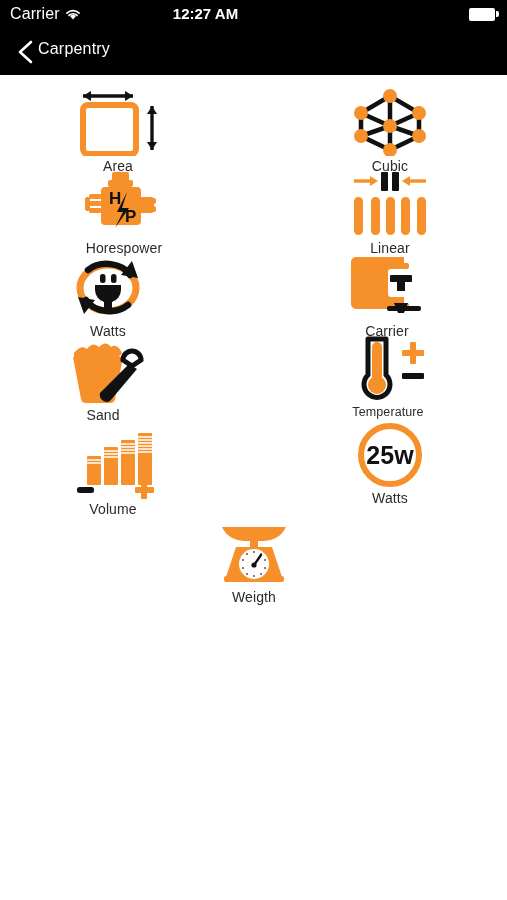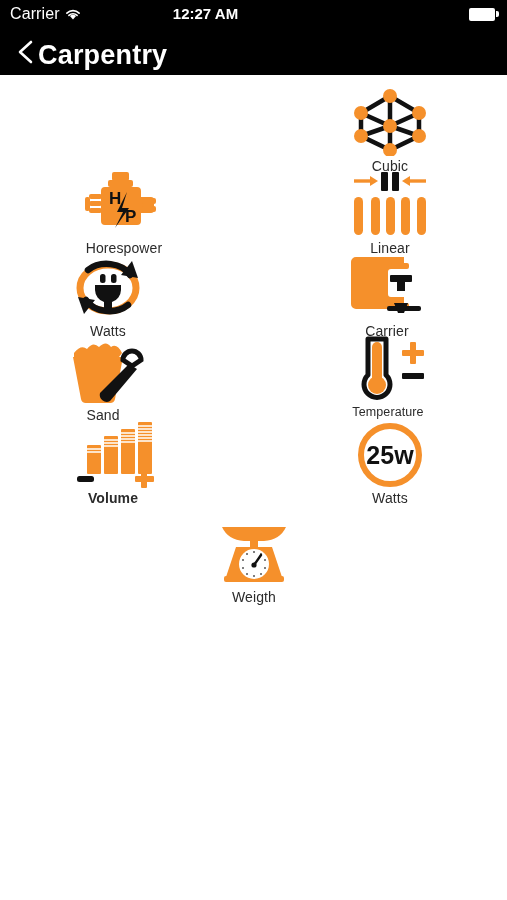--- a/index.html
+++ b/index.html
@@ -39,21 +39,21 @@
   .navbar {
     position:absolute; left:0; top:30px; width:507px; height:45px;
     background:#000000;
   }
   .nav-back {
     position:absolute; left:14px; top:8px; width:24px; height:28px;
     cursor:pointer;
   }
   .nav-title {
     position:absolute; left:38px; top:10px;
-    font-size:27px; color:#ffffff; letter-spacing:.2px;font-weight:bold;
+    font-size:16px; color:#ffffff; letter-spacing:.2px;
   }
 
   
   .content { position:absolute; left:0; top:75px; width:507px; height:825px; background:#fff; }
 
   .cell {
     position:absolute; width:150px; text-align:center; cursor:pointer;
   }
   .cell .art { position:relative; width:150px; height:68px; margin:0 auto; }
   .cell .lbl {
@@ -84,20 +84,34 @@
 
   <div class="navbar">
     <svg class="nav-back" viewBox="0 0 24 28">
       <path d="M17 4 L6 14 L17 24" stroke="#ffffff" stroke-width="2.6" fill="none" stroke-linecap="round" stroke-linejoin="round"></path>
     </svg>
     <div class="nav-title">Carpentry</div>
   </div>
 
   <div class="content">
 
+    <div class="cell" style="left:43px; top:13px;">
+      <div class="art">
+        <svg width="106" height="68" viewBox="0 0 106 68">
+          <path d="M18 8 L68 8" stroke="#111" stroke-width="3.4"></path>
+          <path d="M18 8 l8 -5 l0 10 z" fill="#111"></path>
+          <path d="M68 8 l-8 -5 l0 10 z" fill="#111"></path>
+          <rect x="18" y="17" width="53" height="49" rx="5" fill="none" stroke="#F5902B" stroke-width="6"></rect>
+          <path d="M87 18 L87 62" stroke="#111" stroke-width="3.4"></path>
+          <path d="M87 18 l-5 8 l10 0 z" fill="#111"></path>
+          <path d="M87 62 l-5 -8 l10 0 z" fill="#111"></path>
+        </svg>
+      </div>
+      <div class="lbl">Area</div>
+    </div>
 
     <div class="cell" style="left:315px; top:13px;">
       <div class="art">
         <svg width="82" height="68" viewBox="0 0 82 68">
           <g stroke="#111" stroke-width="4.5" fill="none">
             <path d="M41 8 L12 25 L12 48 L41 62 L70 48 L70 25 Z"></path>
             <path d="M12 25 L41 38 L70 25"></path>
             <path d="M41 38 L41 62"></path>
             <path d="M12 48 L41 38 L70 48"></path>
             <path d="M41 8 L41 38"></path>
@@ -219,21 +233,21 @@
           <g fill="#F5902B">
             <rect x="56" y="15" width="22" height="6" rx="1"></rect>
             <rect x="64" y="7" width="6" height="22" rx="1"></rect>
           </g>
           <rect x="56" y="38" width="22" height="6" rx="1" fill="#111"></rect>
         </svg>
       </div>
       <div class="lbl small">Temperature</div>
     </div>
 
-    <div class="cell" style="left:38px; top:345px;font-weight:bold;">
+    <div class="cell" style="left:38px; top:356px;">
       <div class="art">
         <svg width="88" height="68" viewBox="0 0 88 68">
           <g fill="#F5902B">
             <rect x="18" y="25" width="14" height="29" rx="1"></rect>
             <rect x="35" y="16" width="14" height="38" rx="1"></rect>
             <rect x="52" y="9" width="14" height="45" rx="1"></rect>
             <rect x="69" y="2" width="14" height="52" rx="1"></rect>
           </g>
           <g stroke="#ffffff" stroke-width="1.3">
             <path d="M18 29 h14 M18 32 h14"></path>

